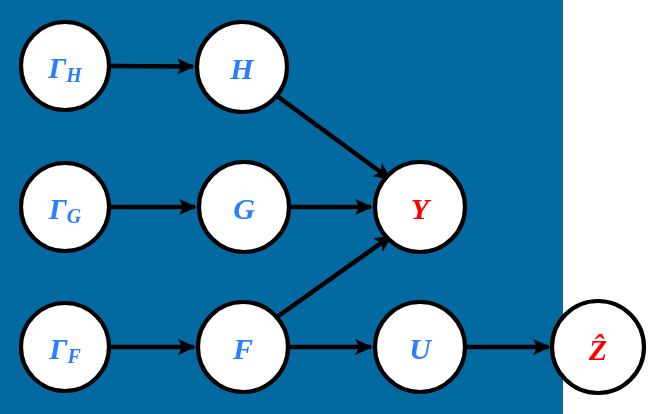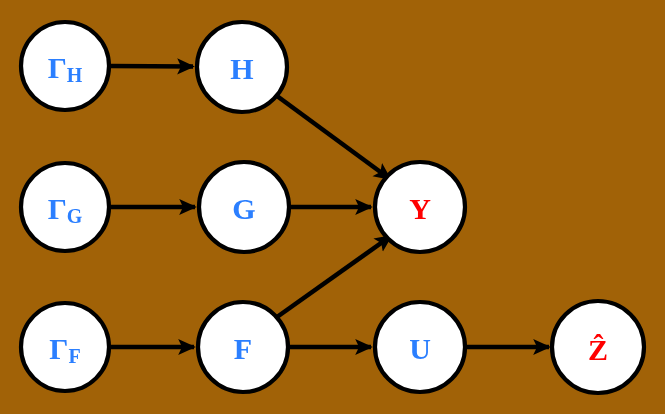--- a/index.html
+++ b/index.html
@@ -9,23 +9,24 @@
     background: #ffffff;
   }
   body {
     width: 665px;
     height: 414px;
     overflow: hidden;
     font-family: "Liberation Serif", serif;
   }
   #diagram-root {
     position: relative;
-    width: 665px;
+    width: 563px;
     height: 414px;
-    background: #a16207;
+    background: #0369a1;
+    font-style: italic;
   }
   svg#graph-canvas {
     display: block;
     width: 665px;
     height: 414px;
   }
   .node-circle {
     fill: #ffffff;
     stroke: #000000;
     stroke-width: 4.2;

